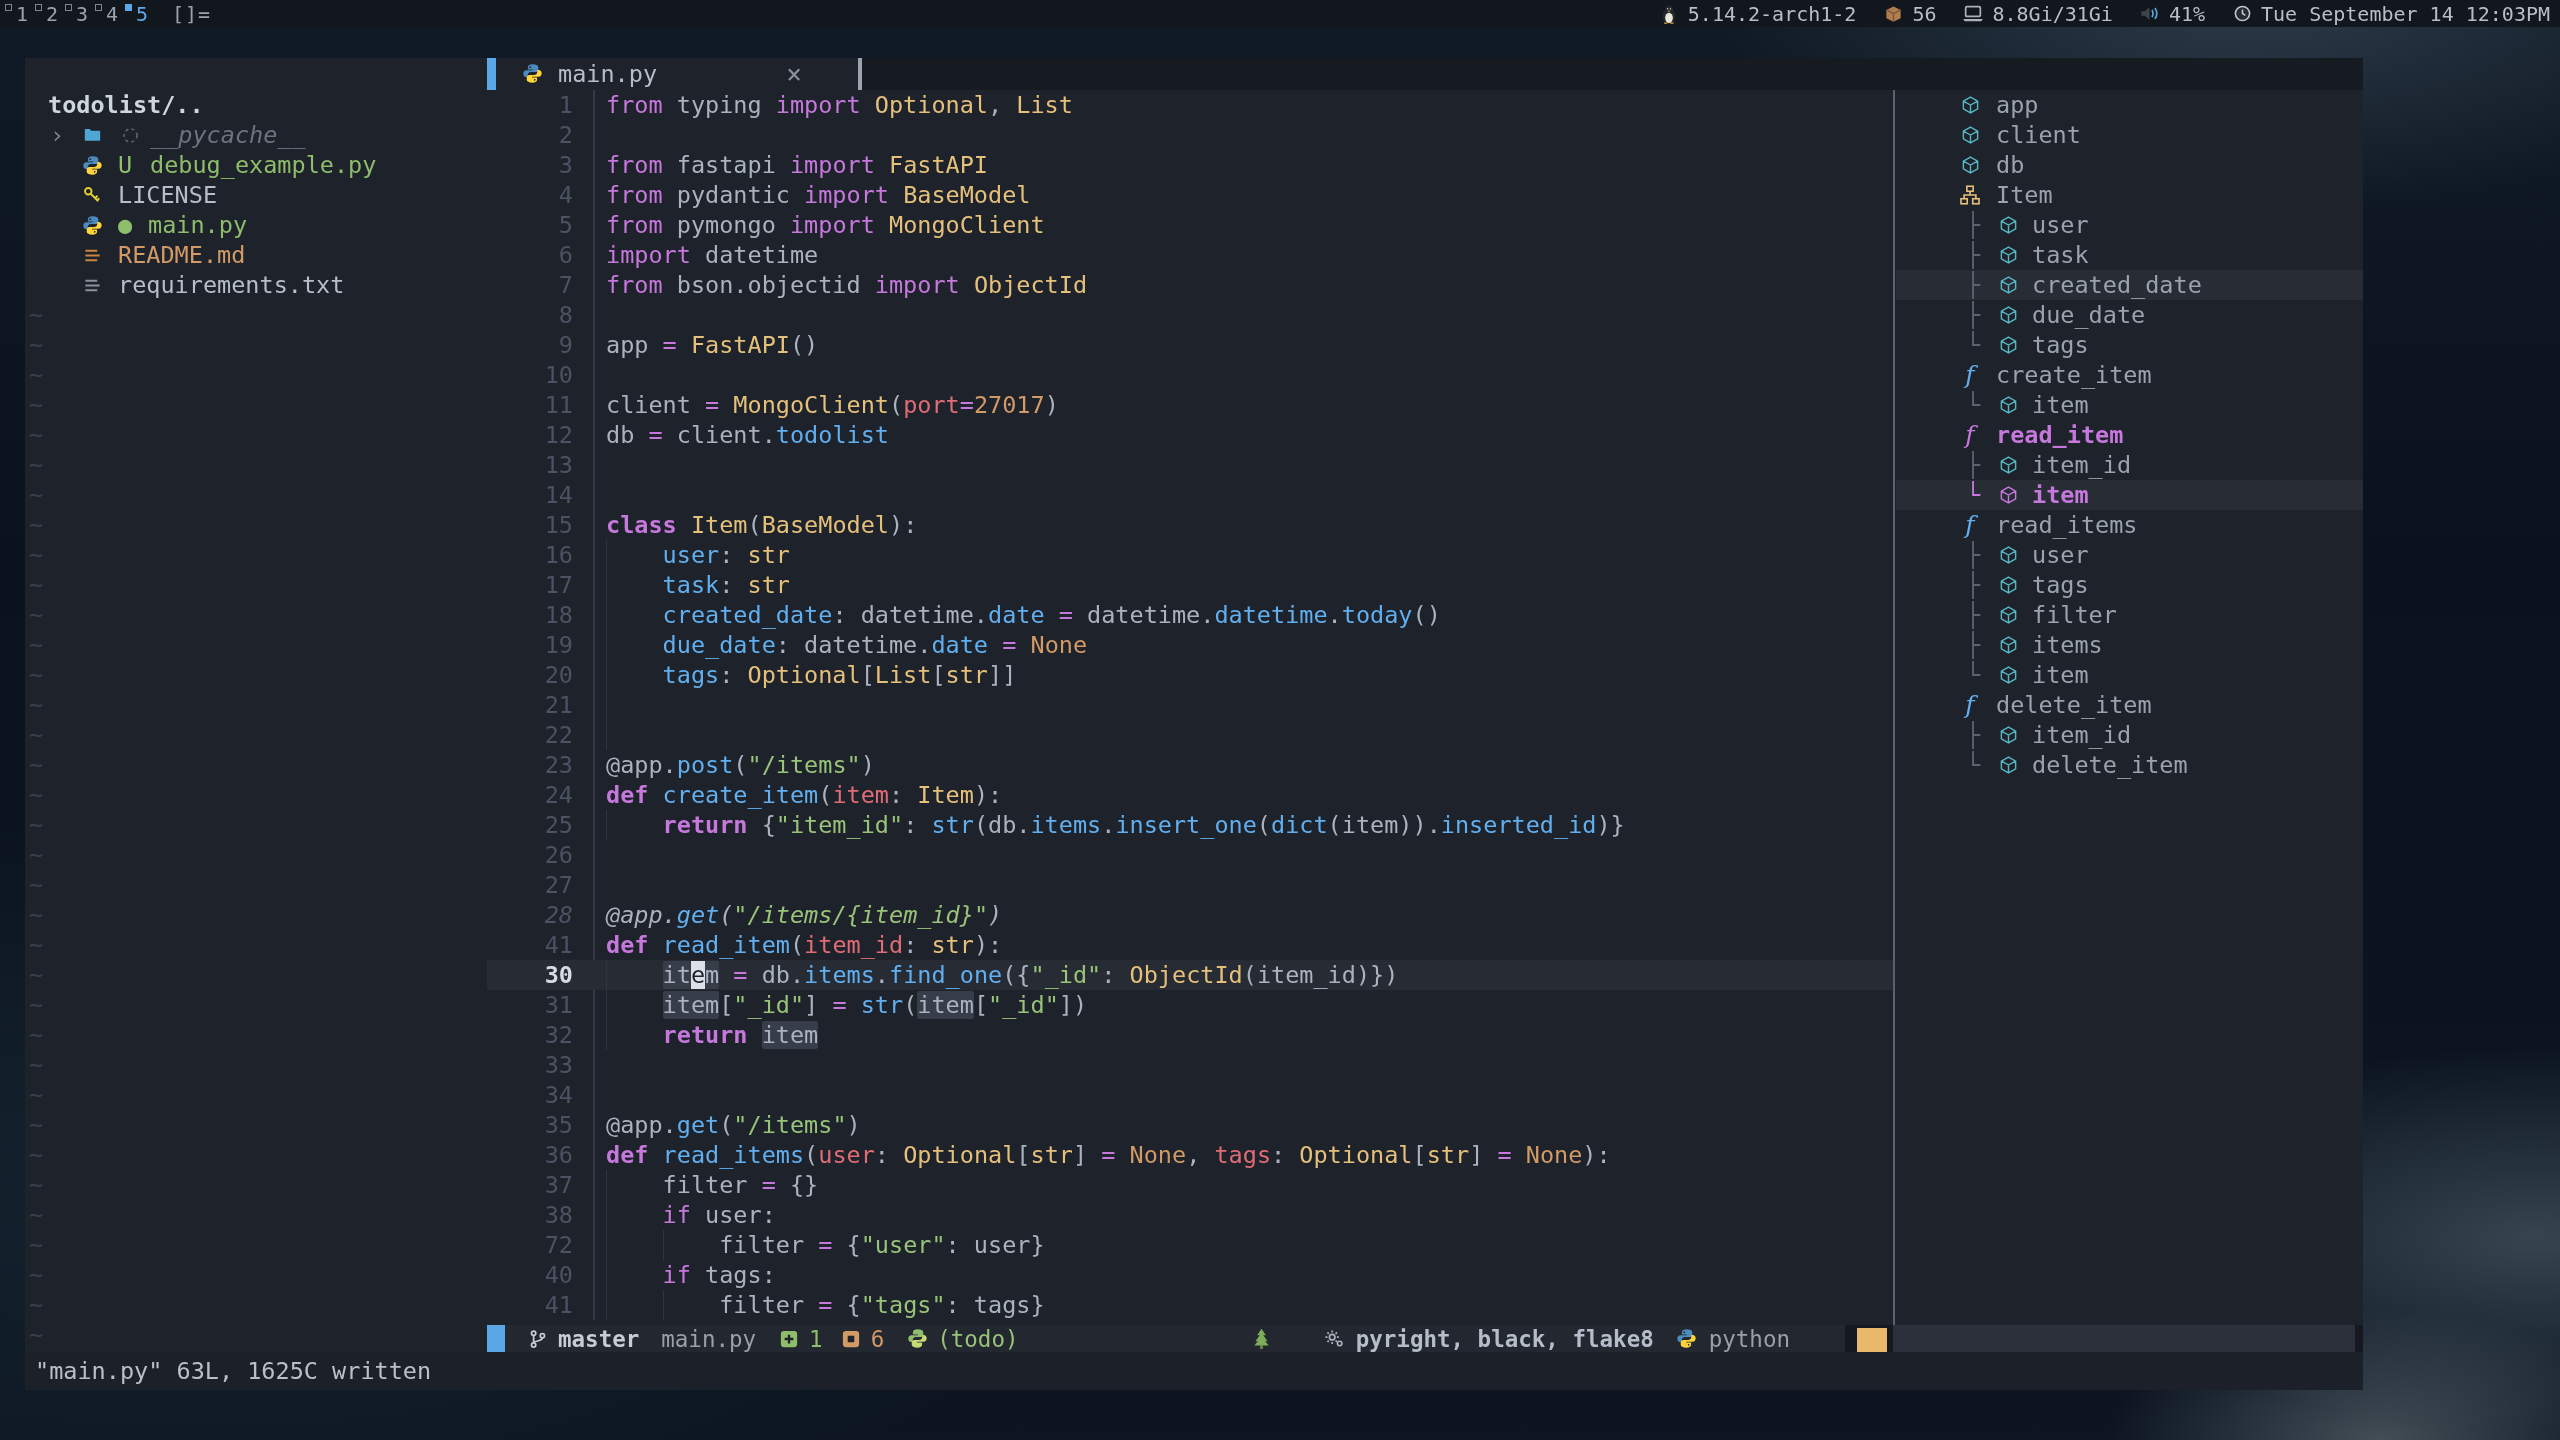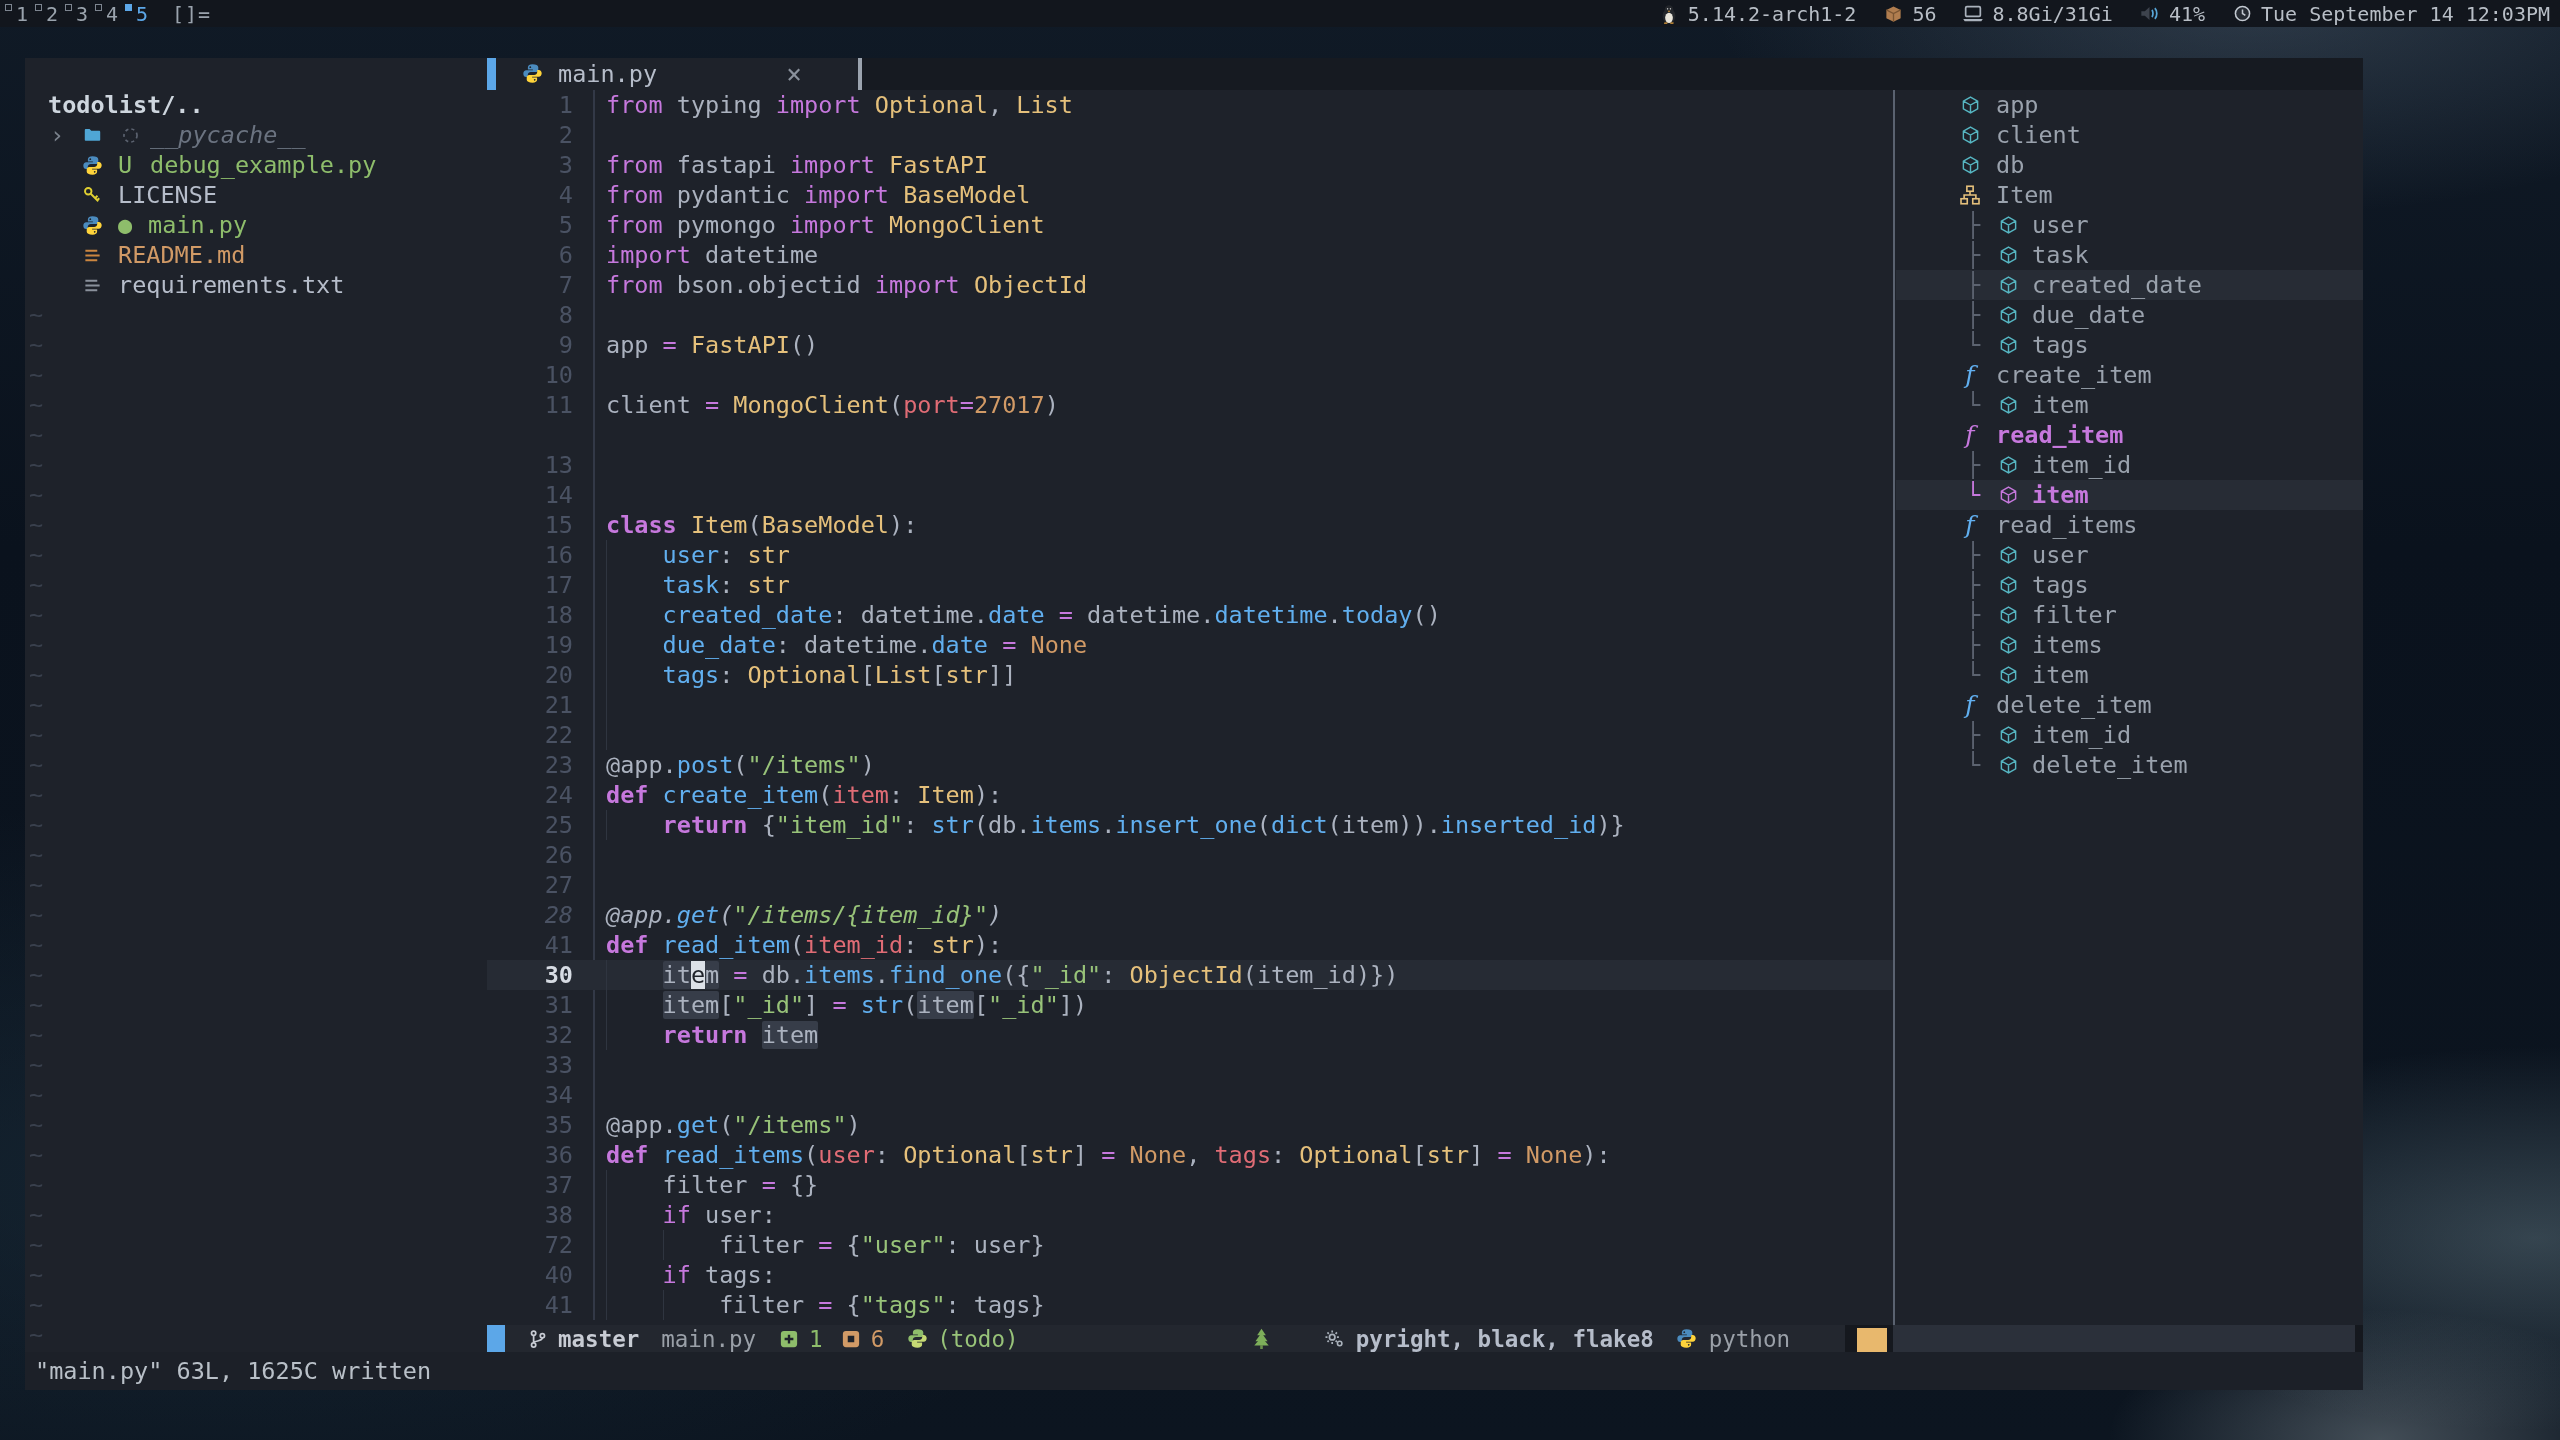--- a/index.html
+++ b/index.html
@@ -269,20 +269,21 @@
       <div class="crow" style="top: 30px;"><span class="ln">2</span><span class="ct"></span></div>
       <div class="crow" style="top: 60px;"><span class="ln">3</span><span class="ct"><span class="tk-k">from</span><span class="tk-d"> fastapi </span><span class="tk-k">import</span><span class="tk-d"> </span><span class="tk-t">FastAPI</span></span></div>
       <div class="crow" style="top: 90px;"><span class="ln">4</span><span class="ct"><span class="tk-k">from</span><span class="tk-d"> pydantic </span><span class="tk-k">import</span><span class="tk-d"> </span><span class="tk-t">BaseModel</span></span></div>
       <div class="crow" style="top: 120px;"><span class="ln">5</span><span class="ct"><span class="tk-k">from</span><span class="tk-d"> pymongo </span><span class="tk-k">import</span><span class="tk-d"> </span><span class="tk-t">MongoClient</span></span></div>
       <div class="crow" style="top: 150px;"><span class="ln">6</span><span class="ct"><span class="tk-k">import</span><span class="tk-d"> datetime</span></span></div>
       <div class="crow" style="top: 180px;"><span class="ln">7</span><span class="ct"><span class="tk-k">from</span><span class="tk-d"> bson.objectid </span><span class="tk-k">import</span><span class="tk-d"> </span><span class="tk-t">ObjectId</span></span></div>
       <div class="crow" style="top: 210px;"><span class="ln">8</span><span class="ct"></span></div>
       <div class="crow" style="top: 240px;"><span class="ln">9</span><span class="ct"><span class="tk-d">app </span><span class="tk-o">=</span><span class="tk-d"> </span><span class="tk-t">FastAPI</span><span class="tk-d">()</span></span></div>
       <div class="crow" style="top: 270px;"><span class="ln">10</span><span class="ct"></span></div>
       <div class="crow" style="top: 300px;"><span class="ln">11</span><span class="ct"><span class="tk-d">client </span><span class="tk-o">=</span><span class="tk-d"> </span><span class="tk-t">MongoClient</span><span class="tk-d">(</span><span class="tk-p">port</span><span class="tk-o">=</span><span class="tk-n">27017</span><span class="tk-d">)</span></span></div>
+      <div class="crow" style="top: 330px;"><span class="ln">12</span><span class="ct"><span class="tk-d">db </span><span class="tk-o">=</span><span class="tk-d"> client.</span><span class="tk-f">todolist</span></span></div>
       <div class="crow" style="top: 360px;"><span class="ln">13</span><span class="ct"></span></div>
       <div class="crow" style="top: 390px;"><span class="ln">14</span><span class="ct"></span></div>
       <div class="crow" style="top: 420px;"><span class="ln">15</span><span class="ct"><span class="tk-kb">class</span><span class="tk-d"> </span><span class="tk-t">Item</span><span class="tk-d">(</span><span class="tk-t">BaseModel</span><span class="tk-d">):</span></span></div>
       <div class="crow" style="top: 450px;"><span class="ln">16</span><span class="guide" style="left:119.0px;"></span><span class="ct"><span class="tk-d">    </span><span class="tk-f">user</span><span class="tk-d">: </span><span class="tk-t">str</span></span></div>
       <div class="crow" style="top: 480px;"><span class="ln">17</span><span class="guide" style="left:119.0px;"></span><span class="ct"><span class="tk-d">    </span><span class="tk-f">task</span><span class="tk-d">: </span><span class="tk-t">str</span></span></div>
       <div class="crow" style="top: 510px;"><span class="ln">18</span><span class="guide" style="left:119.0px;"></span><span class="ct"><span class="tk-d">    </span><span class="tk-f">created_date</span><span class="tk-d">: datetime.</span><span class="tk-f">date</span><span class="tk-d"> </span><span class="tk-o">=</span><span class="tk-d"> datetime.</span><span class="tk-f">datetime</span><span class="tk-d">.</span><span class="tk-f">today</span><span class="tk-d">()</span></span></div>
       <div class="crow" style="top: 540px;"><span class="ln">19</span><span class="guide" style="left:119.0px;"></span><span class="ct"><span class="tk-d">    </span><span class="tk-f">due_date</span><span class="tk-d">: datetime.</span><span class="tk-f">date</span><span class="tk-d"> </span><span class="tk-o">=</span><span class="tk-d"> </span><span class="tk-n">None</span></span></div>
       <div class="crow" style="top: 570px;"><span class="ln">20</span><span class="guide" style="left:119.0px;"></span><span class="ct"><span class="tk-d">    </span><span class="tk-f">tags</span><span class="tk-d">: </span><span class="tk-t">Optional</span><span class="tk-d">[</span><span class="tk-t">List</span><span class="tk-d">[</span><span class="tk-t">str</span><span class="tk-d">]]</span></span></div>
       <div class="crow" style="top: 600px;"><span class="ln">21</span><span class="guide" style="left:119.0px;"></span><span class="ct"></span></div>
       <div class="crow" style="top: 630px;"><span class="ln">22</span><span class="guide" style="left:119.0px;"></span><span class="ct"></span></div>

